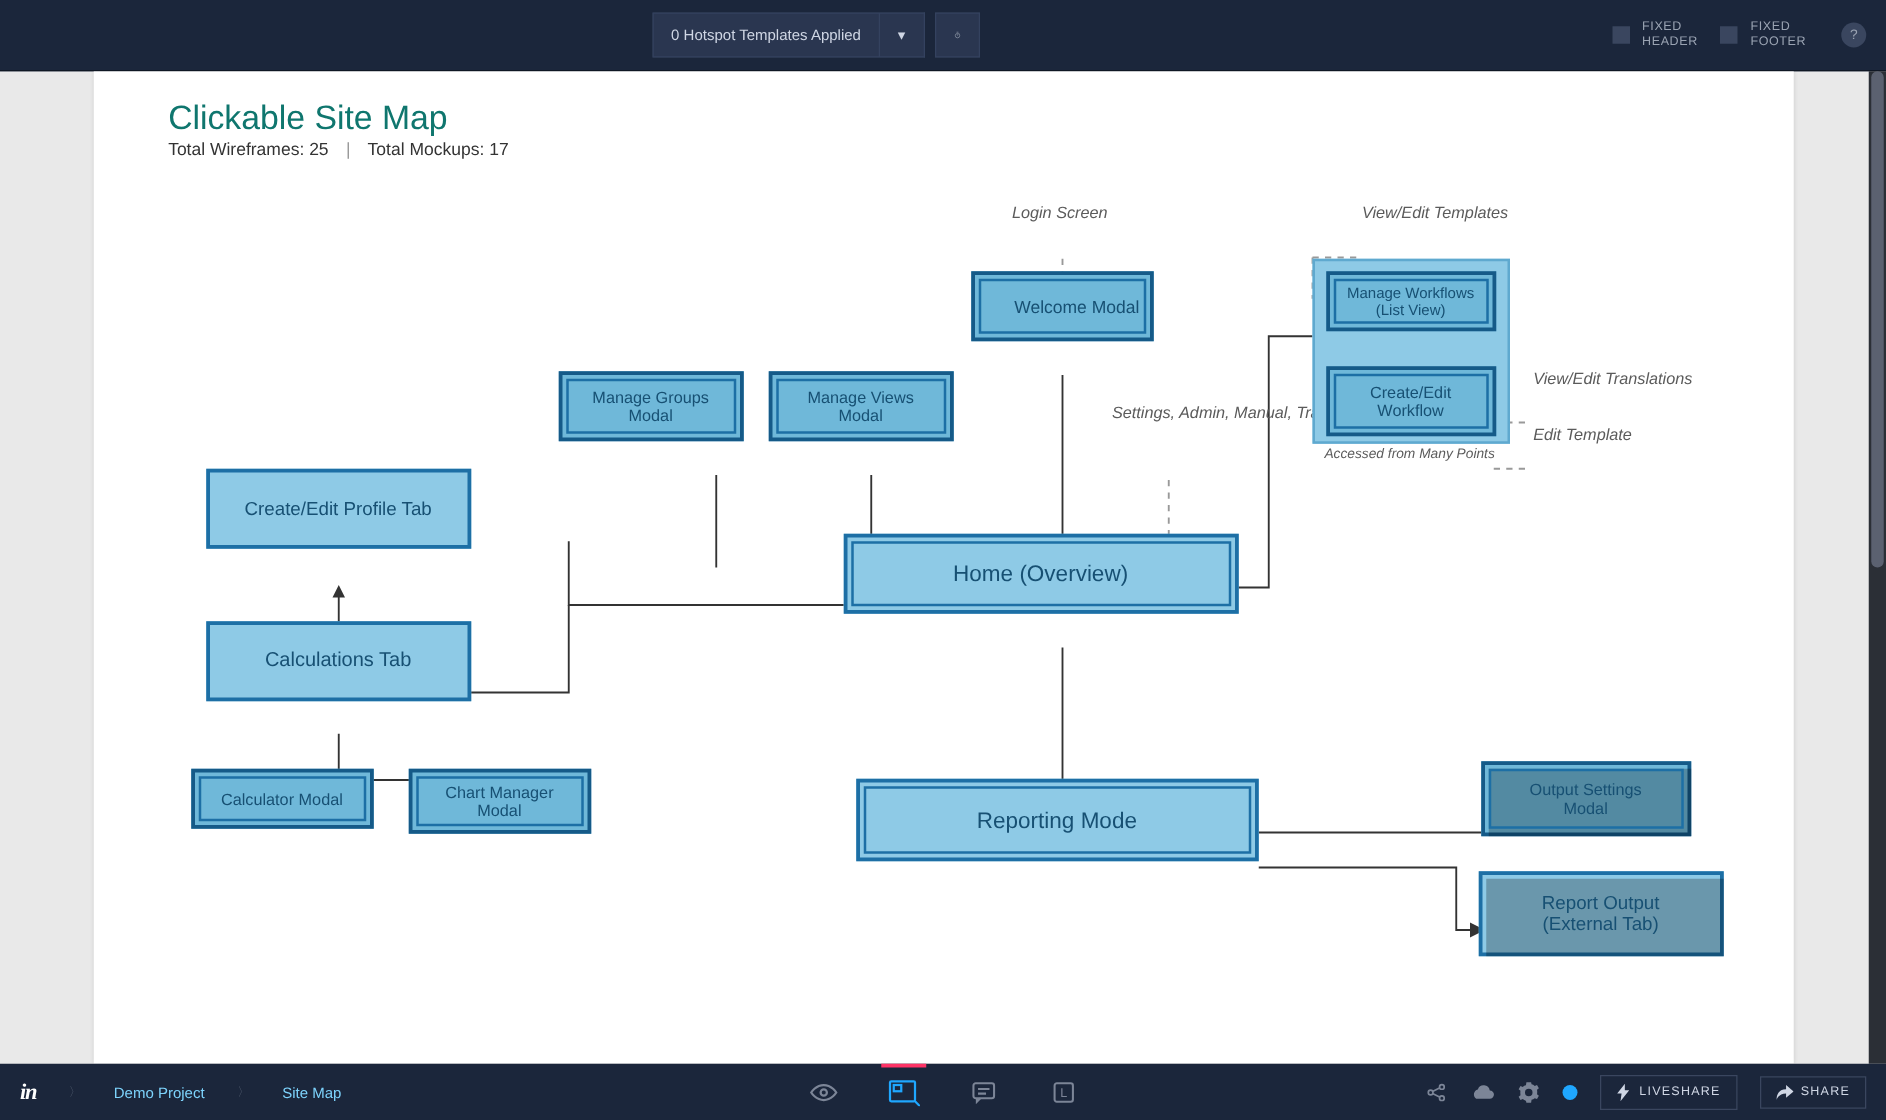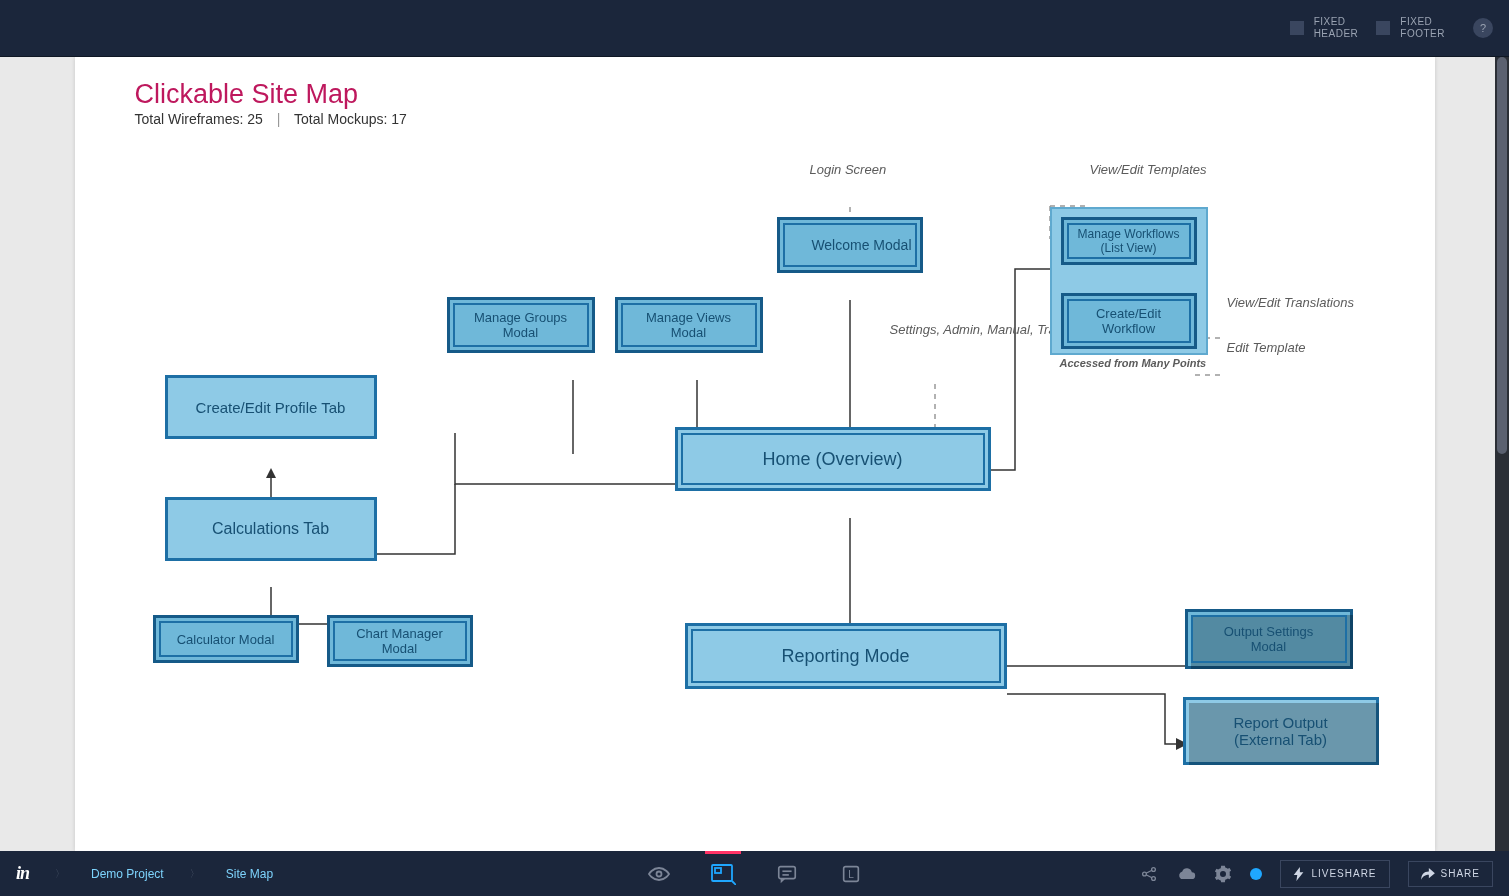--- a/index.html
+++ b/index.html
@@ -33,39 +33,39 @@
     position: absolute; top: 57px; bottom: 45px; left: 0; right: 0;
     overflow: auto;
     display: flex; justify-content: center;
   }
   .page {
     background: #fff; width: 1360px; min-height: 740px; margin: 0; position: relative;
     box-shadow: 0 0 4px rgba(0,0,0,.15);
   }
   .page-inner { position: absolute; inset: 0; }
 
-  .page-title { position:absolute; left: 60px; top: 22px; font-size: 27px; font-weight: 500; color: #be185d; }
+  .page-title { position:absolute; left: 60px; top: 22px; font-size: 27px; font-weight: 500; color: #0f766e; }
   .page-sub { position:absolute; left: 60px; top: 54px; font-size: 14px; color: #333; }
   .page-sub .sep { margin: 0 10px; color: #999; }
 
   .node {
     position: absolute;
     background: #8ecae6; 
     border: 3px solid #1d6fa5;
     color: #175073;
     display: flex; align-items: center; justify-content: center; text-align: center;
     font-size: 14px; padding: 4px 8px;
     cursor: pointer;
   }
   .node.dark { background:#6fb8d9; border-color:#155a88; }
   .node .inner-outline { position:absolute; inset:3px; border:2px solid #1d6fa5; pointer-events:none; }
   .node.big { font-size: 18px; }
 
   .note { position:absolute; font-style: italic; color:#5b5b5b; font-size: 13px; text-align:center; }
-  .note.small { font-size: 11px; font-weight: 700; font-style: italic; }
+  .note.small { font-size: 11px; font-weight: 400; font-style: italic; }
 
   svg.wires { position:absolute; inset:0; width:100%; height:100%; pointer-events:none; }
   svg.wires line, svg.wires path { stroke:#333; stroke-width:1.5; fill:none; }
   svg.wires .dashed { stroke:#999; stroke-dasharray:5 5; }
   svg.wires .arrowhead { fill:#333; }
 
   
   .shadowed::after {
     content:""; position:absolute; inset:-3px; left:3px; top:3px;
     background: rgba(0,0,0,.25); z-index:-1;
@@ -103,20 +103,36 @@
     border:1px solid #3a465f; padding:6px 12px; font-size:10px; letter-spacing:1px;
     color:#cfd6e4; display:flex; align-items:center; gap:6px; cursor:pointer;
   }
 
   .in-logo { font-family: Georgia, serif; font-style: italic; font-weight: 700; color:#fff; font-size:18px; letter-spacing:-1px; }
 </style>
 </head>
 <body>
 
 <div class="topbar">
+  <div class="center-group">
+    <div class="pill">
+      <span>0 Hotspot Templates Applied</span>
+    </div>
+    <div class="pill pill-drop">
+      <span>▾</span>
+    </div>
+    <div class="pill pill-timer">
+      <svg width="16" height="16" viewBox="0 0 24 24" fill="none" stroke="#9aa3b2" stroke-width="2">
+        <circle cx="12" cy="14" r="7"></circle>
+          <path d="M12 10v4"></path>
+          <path d="M9 3h6"></path>
+          <path d="M18 7l1-1"></path>
+      </svg>
+    </div>
+  </div>
   <div class="right-group">
     <div class="toggle">
       <div class="box"></div>
       <div style="white-space:pre-line;">FIXED
 HEADER</div>
     </div>
     <div class="toggle">
       <div class="box"></div>
       <div style="white-space:pre-line;">FIXED
 FOOTER</div>

